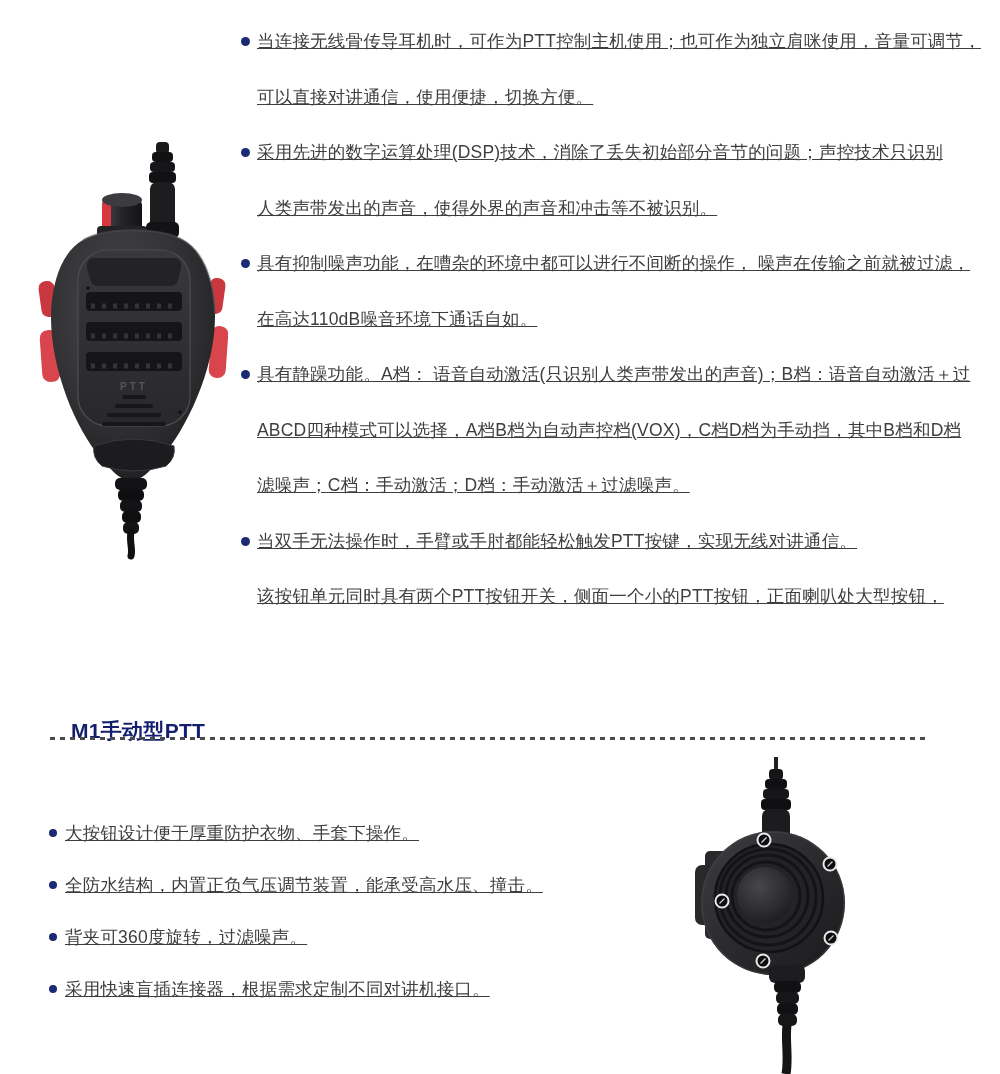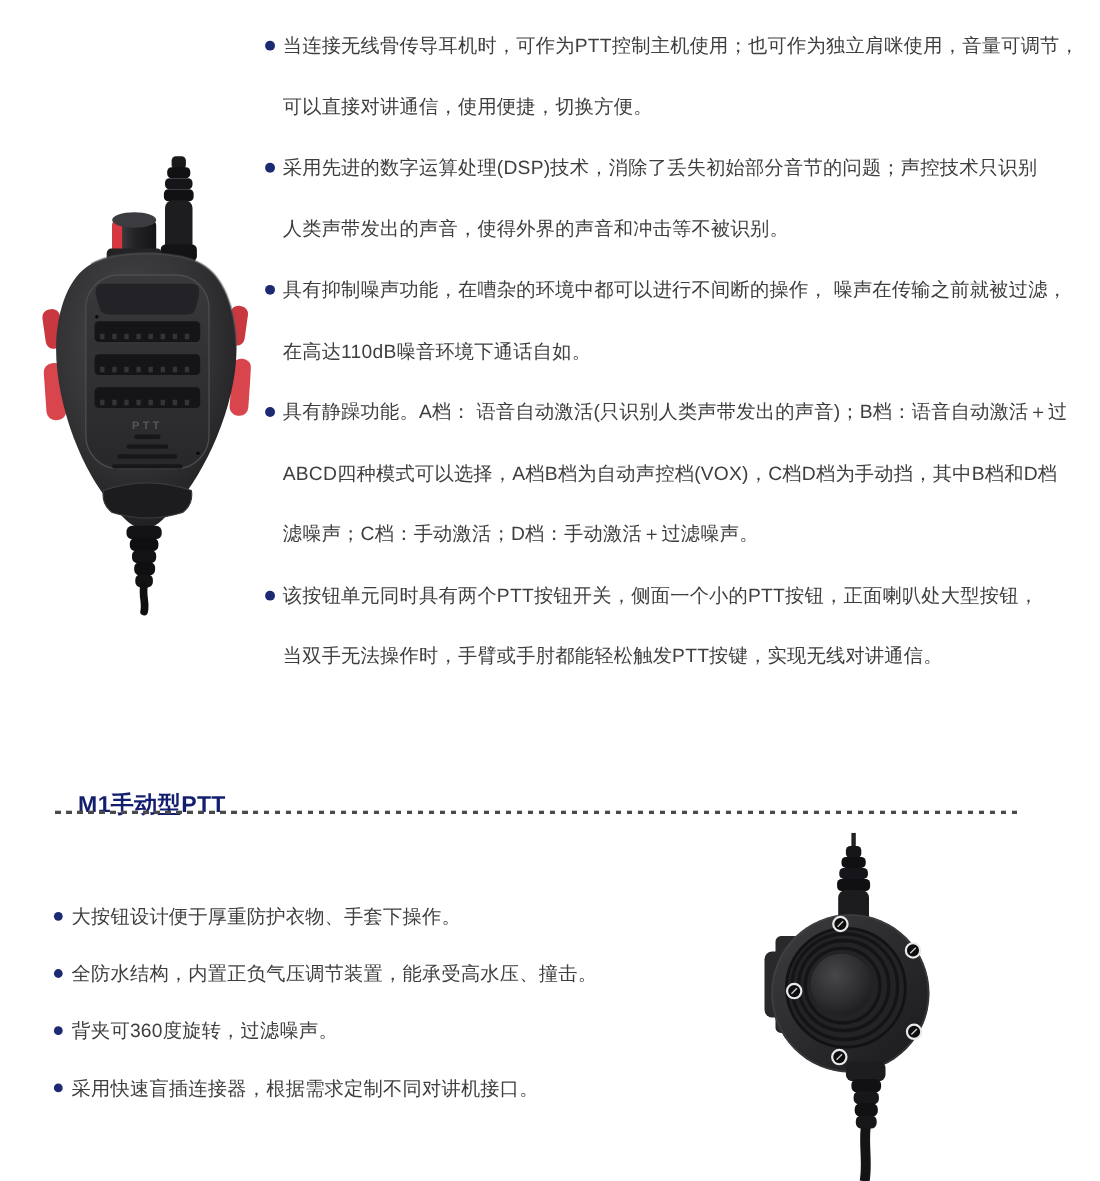--- a/index.html
+++ b/index.html
@@ -3,21 +3,21 @@
 <meta charset="utf-8">
 <style>
   html,body { margin:0; padding:0; background:#ffffff; }
   .page {
     position:relative; width:1000px; height:1074px; background:#ffffff;
     overflow:hidden;
     font-family:"Liberation Sans","DejaVu Sans",sans-serif;
     color:#3e3e3e;
   }
   
-  .feature-list { position:absolute; }
+  .feature-list { position:absolute;text-decoration:underline; }
   #top-bullets { left:241px; top:14px; width:755px; }
   #m1-bullets  { left:49px;  top:807px; width:600px; }
   .bullet { position:relative; padding-left:16px; }
   .dot {
     position:absolute; left:0; border-radius:50%;
     background:#1c2a73;
   }
   #top-bullets .dot { width:9px; height:9px; top:23px; }
   #m1-bullets  .dot { width:8px; height:8px; top:22px; }
   .line {
@@ -164,22 +164,22 @@
     <div class="lines">
           <div class="line">具有静躁功能。A档： 语音自动激活(只识别人类声带发出的声音)；B档：语音自动激活＋过</div>
           <div class="line">ABCD四种模式可以选择，A档B档为自动声控档(VOX)，C档D档为手动挡，其中B档和D档</div>
           <div class="line">滤噪声；C档：手动激活；D档：手动激活＋过滤噪声。</div>
         </div>
   </div>
 
   <div class="bullet">
     <span class="dot"></span>
     <div class="lines">
+          <div class="line">当双手无法操作时，手臂或手肘都能轻松触发PTT按键，实现无线对讲通信。</div>
           <div class="line">该按钮单元同时具有两个PTT按钮开关，侧面一个小的PTT按钮，正面喇叭处大型按钮，</div>
-          <div class="line">当双手无法操作时，手臂或手肘都能轻松触发PTT按键，实现无线对讲通信。</div>
         </div>
   </div>
 </div>
 
   <h2 class="m1-heading">M1手动型PTT</h2>
   <div class="dashed-rule"></div>
 
   <div class="feature-list" id="m1-bullets">
   <div class="bullet">
     <span class="dot"></span>

